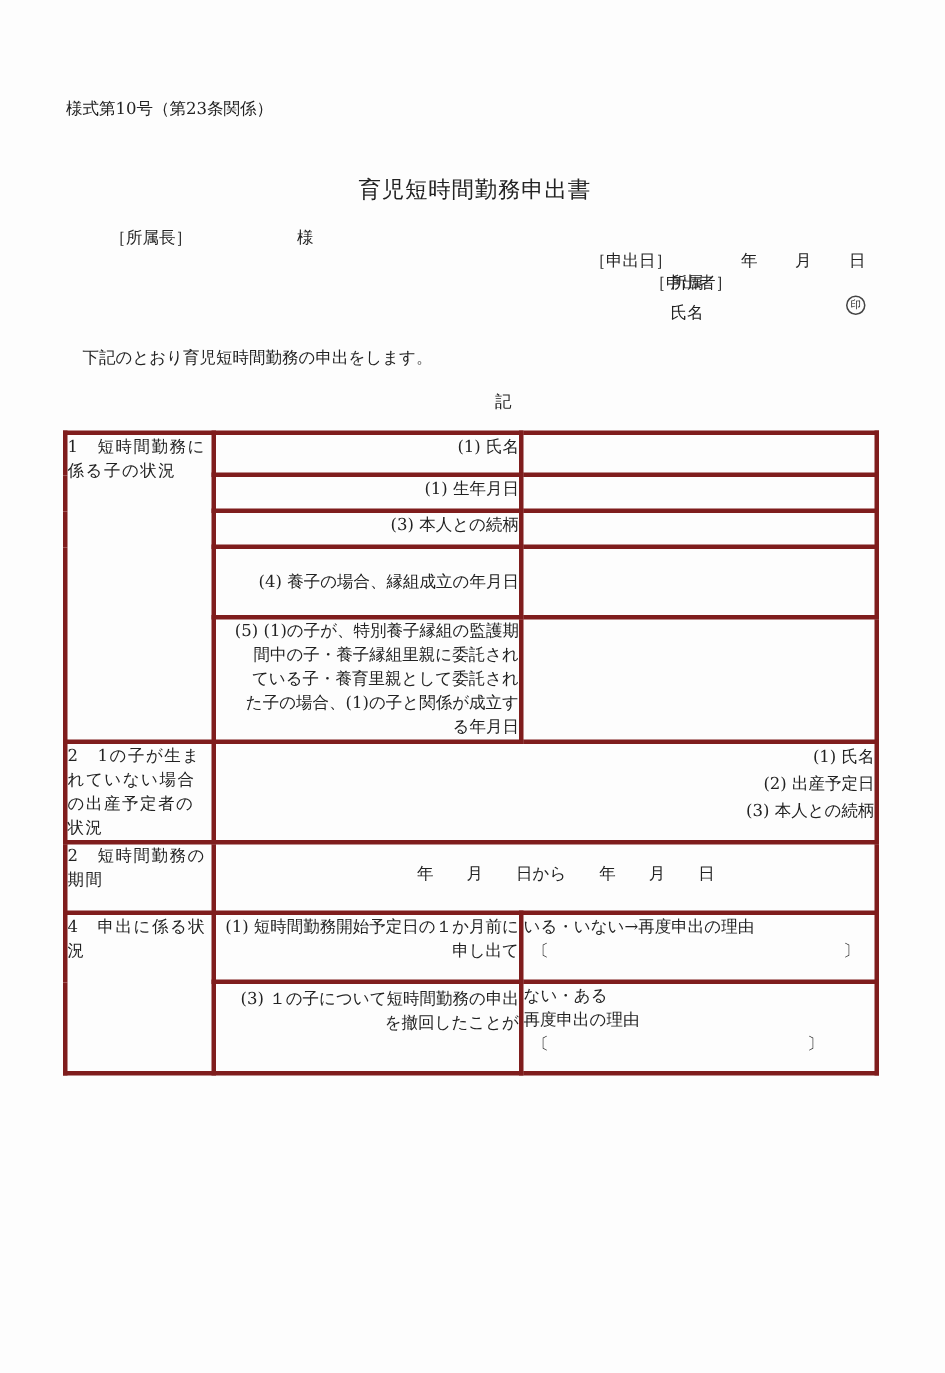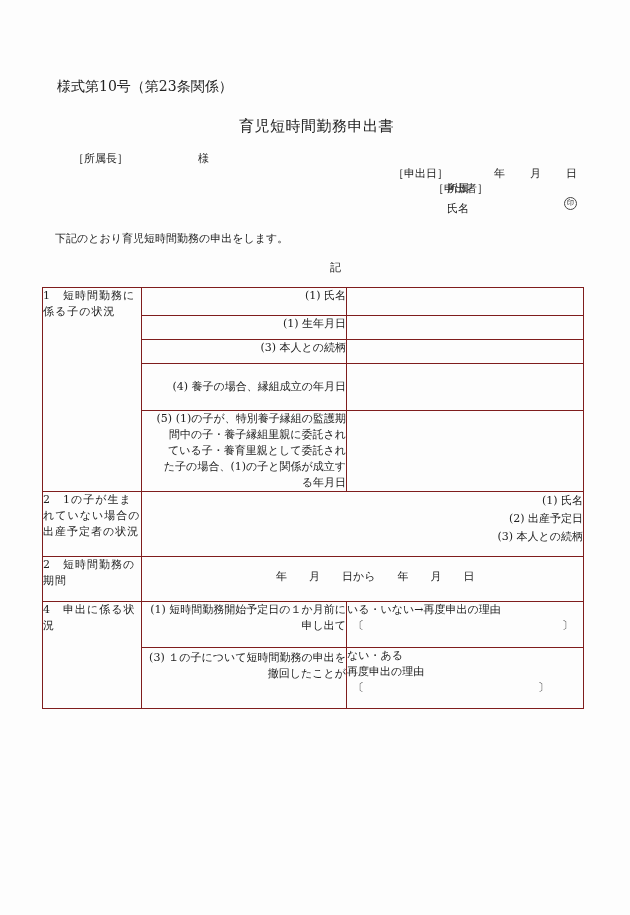--- a/index.html
+++ b/index.html
@@ -1,39 +1,39 @@
 <!DOCTYPE html>
 <html><head>
 <meta charset="utf-8">
 <style>
   html, body { margin:0; padding:0; }
   body {
     width:630px; height:915px; background:#fdfdfd; position:relative; overflow:hidden;
     font-family:"DejaVu Serif","Liberation Serif",serif; color:#222; font-size:11px;
   }
   .abs { position:absolute; white-space:nowrap; }
-  .form-no { left:44px; top:78px; font-size:14px;margin-left:13px; }
+  .form-no { left:44px; top:65px; font-size:11px; }
   .title { left:239px; top:117px; font-size:15px; letter-spacing:0.5px; }
   .addressee { left:73px; top:151px; }
   .sama { left:198px; top:151px; }
   .date-label { left:393px; top:166px; }
   .date-y { left:494px; top:166px; }
   .date-m { left:530px; top:166px; }
   .date-d { left:566px; top:166px; }
   .applicant-label { left:389px; top:181px;margin-left:44px; }
   .affil { left:447px; top:181px; }
   .name-label { left:447px; top:201px; }
   .seal { left:564px; top:197px; width:11px; height:11px; border:1px solid #444; border-radius:50%; font-size:7px; line-height:11px; text-align:center; }
   .intro { left:55px; top:231px;font-family:Liberation Mono, monospace; }
   .ki { left:330px; top:260px; }
 
   table.form {
     position:absolute; left:42px; top:287px; width:541px; border-collapse:collapse; table-layout:fixed;
   }
-  table.form td { border:1px solid #7f1d1d; vertical-align:top; padding:0; font-size:11px; line-height:16px; }
+  table.form td { border:3px solid #7f1d1d; vertical-align:top; padding:0; font-size:11px; line-height:16px; }
   td.head { padding:2px 4px 0 4px; letter-spacing:1px; }
   td.item { padding:4px 6px 0 6px;text-align:right; }
   .hang { padding-left:12px; text-indent:-12px; }
   .val { padding:3px 6px; }
   .bracket-row { display:flex; justify-content:space-between; padding:0 10px 0 6px; }
 </style>
 </head>
 <body>
 
 <div class="abs form-no">様式第10号（第23条関係）</div>

